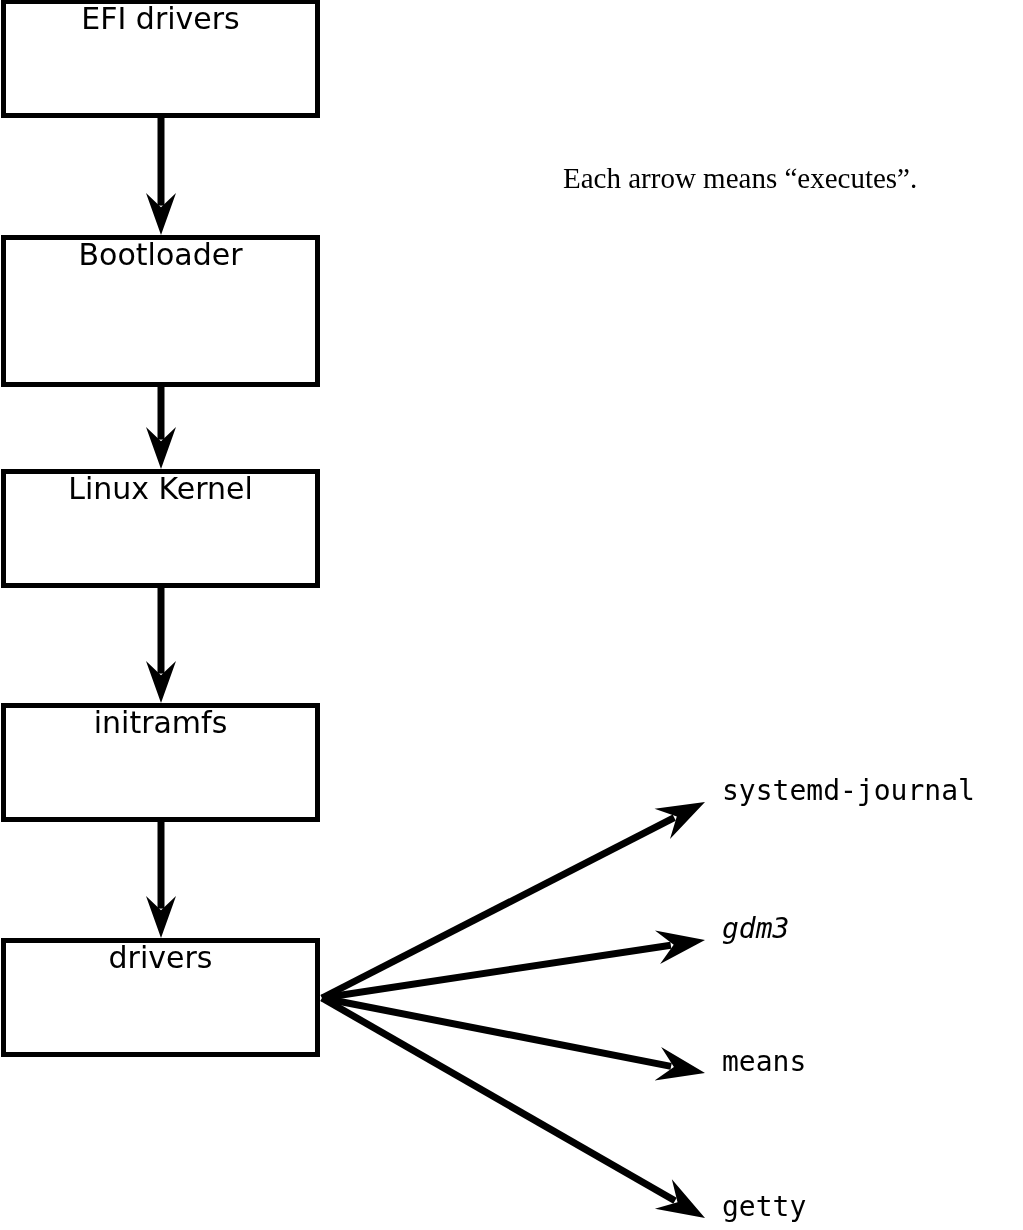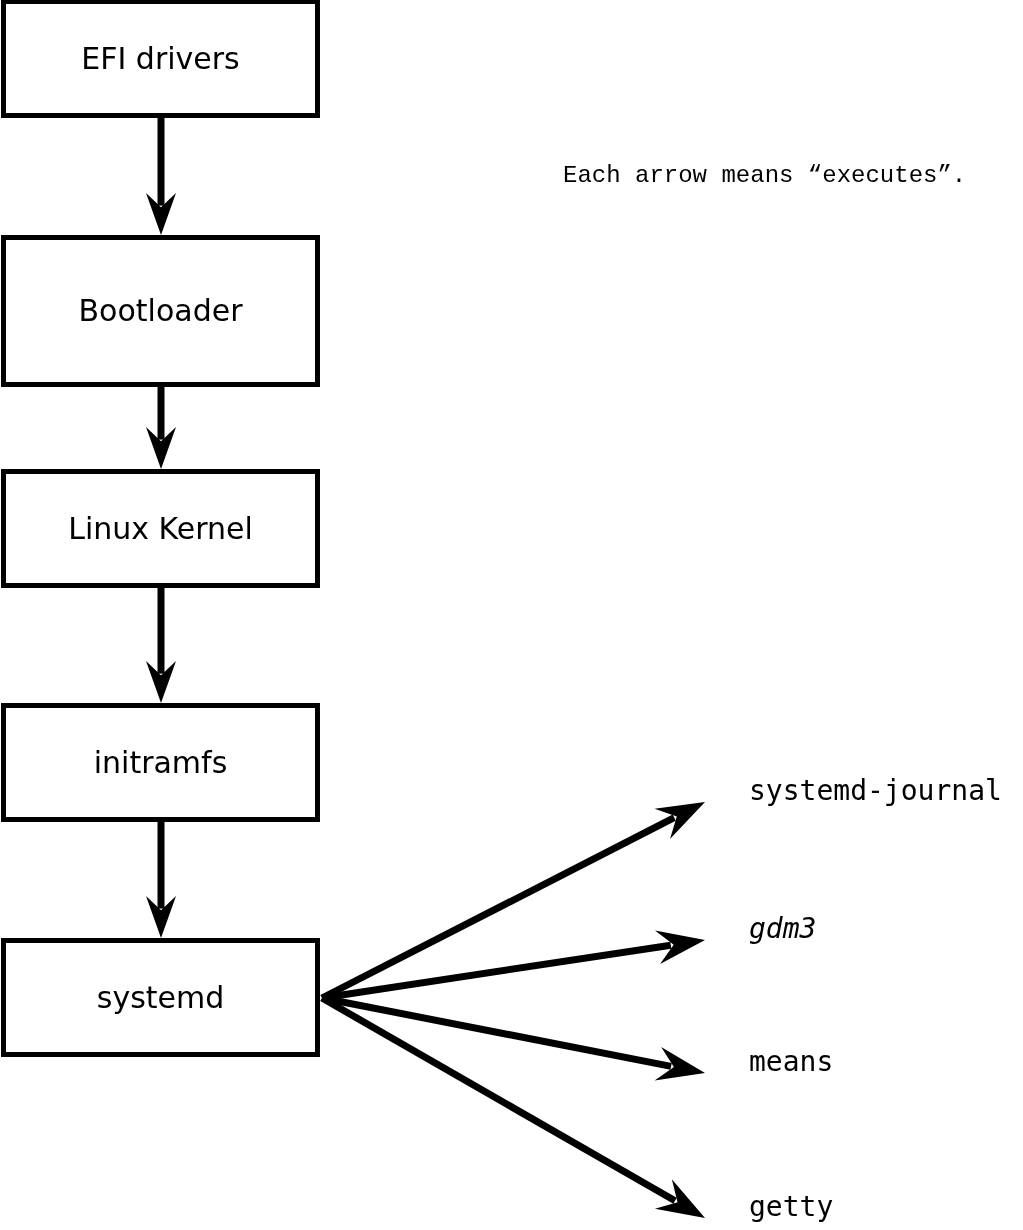--- a/index.html
+++ b/index.html
@@ -26,43 +26,42 @@
     width: 1023px;
     height: 1230px;
     pointer-events: none;
   }
   .node-box {
     position: absolute;
     box-sizing: border-box;
     border: 5px solid #000000;
     background: #ffffff;
     display: flex;
-    align-items: center;
+    align-items: flex-start;
     justify-content: center;
   }
   .node-label {
     font-family: "DejaVu Sans", "Liberation Sans", sans-serif;
     font-size: 30px;
     line-height: 1;
     color: #000000;
     white-space: nowrap;
   }
   .proc-label {
     position: absolute;
     font-family: "DejaVu Sans Mono", "Liberation Mono", monospace;
     font-size: 28px;
     line-height: 1;
     color: #000000;
     white-space: nowrap;
-    margin-left: 27px;
   }
   .note-text {
     position: absolute;
-    font-family: Liberation Mono, monospace;
-    font-size: 24px;
+    font-family: Liberation Serif, serif;
+    font-size: 29px;
     line-height: 1;
     color: #000000;
     white-space: nowrap;
   }
 </style>
 </head>
 <body>
 
 <div id="canvas">
 
@@ -95,21 +94,21 @@
 
   <div class="node-box" style="left:1px; top:703px; width:319px; height:119px;">
     <span class="node-label">initramfs</span>
   </div>
 
   <div class="node-box" style="left:1px; top:469px; width:319px; height:119px;">
     <span class="node-label">Linux Kernel</span>
   </div>
 
   <div class="node-box" style="left:1px; top:938px; width:319px; height:119px;">
-    <span class="node-label">systemd</span>
+    <span class="node-label">drivers</span>
   </div>
 
   <div class="note-text" style="left:563px; top:164px;">Each arrow means “executes”.</div>
 
   <div class="proc-label" style="left:722px; top:777px;">systemd-journal</div>
 
   <div class="proc-label" style="left:722px; top:915px;font-style:italic;">gdm3</div>
 
   <div class="proc-label" style="left:722px; top:1048px;">means</div>
 

